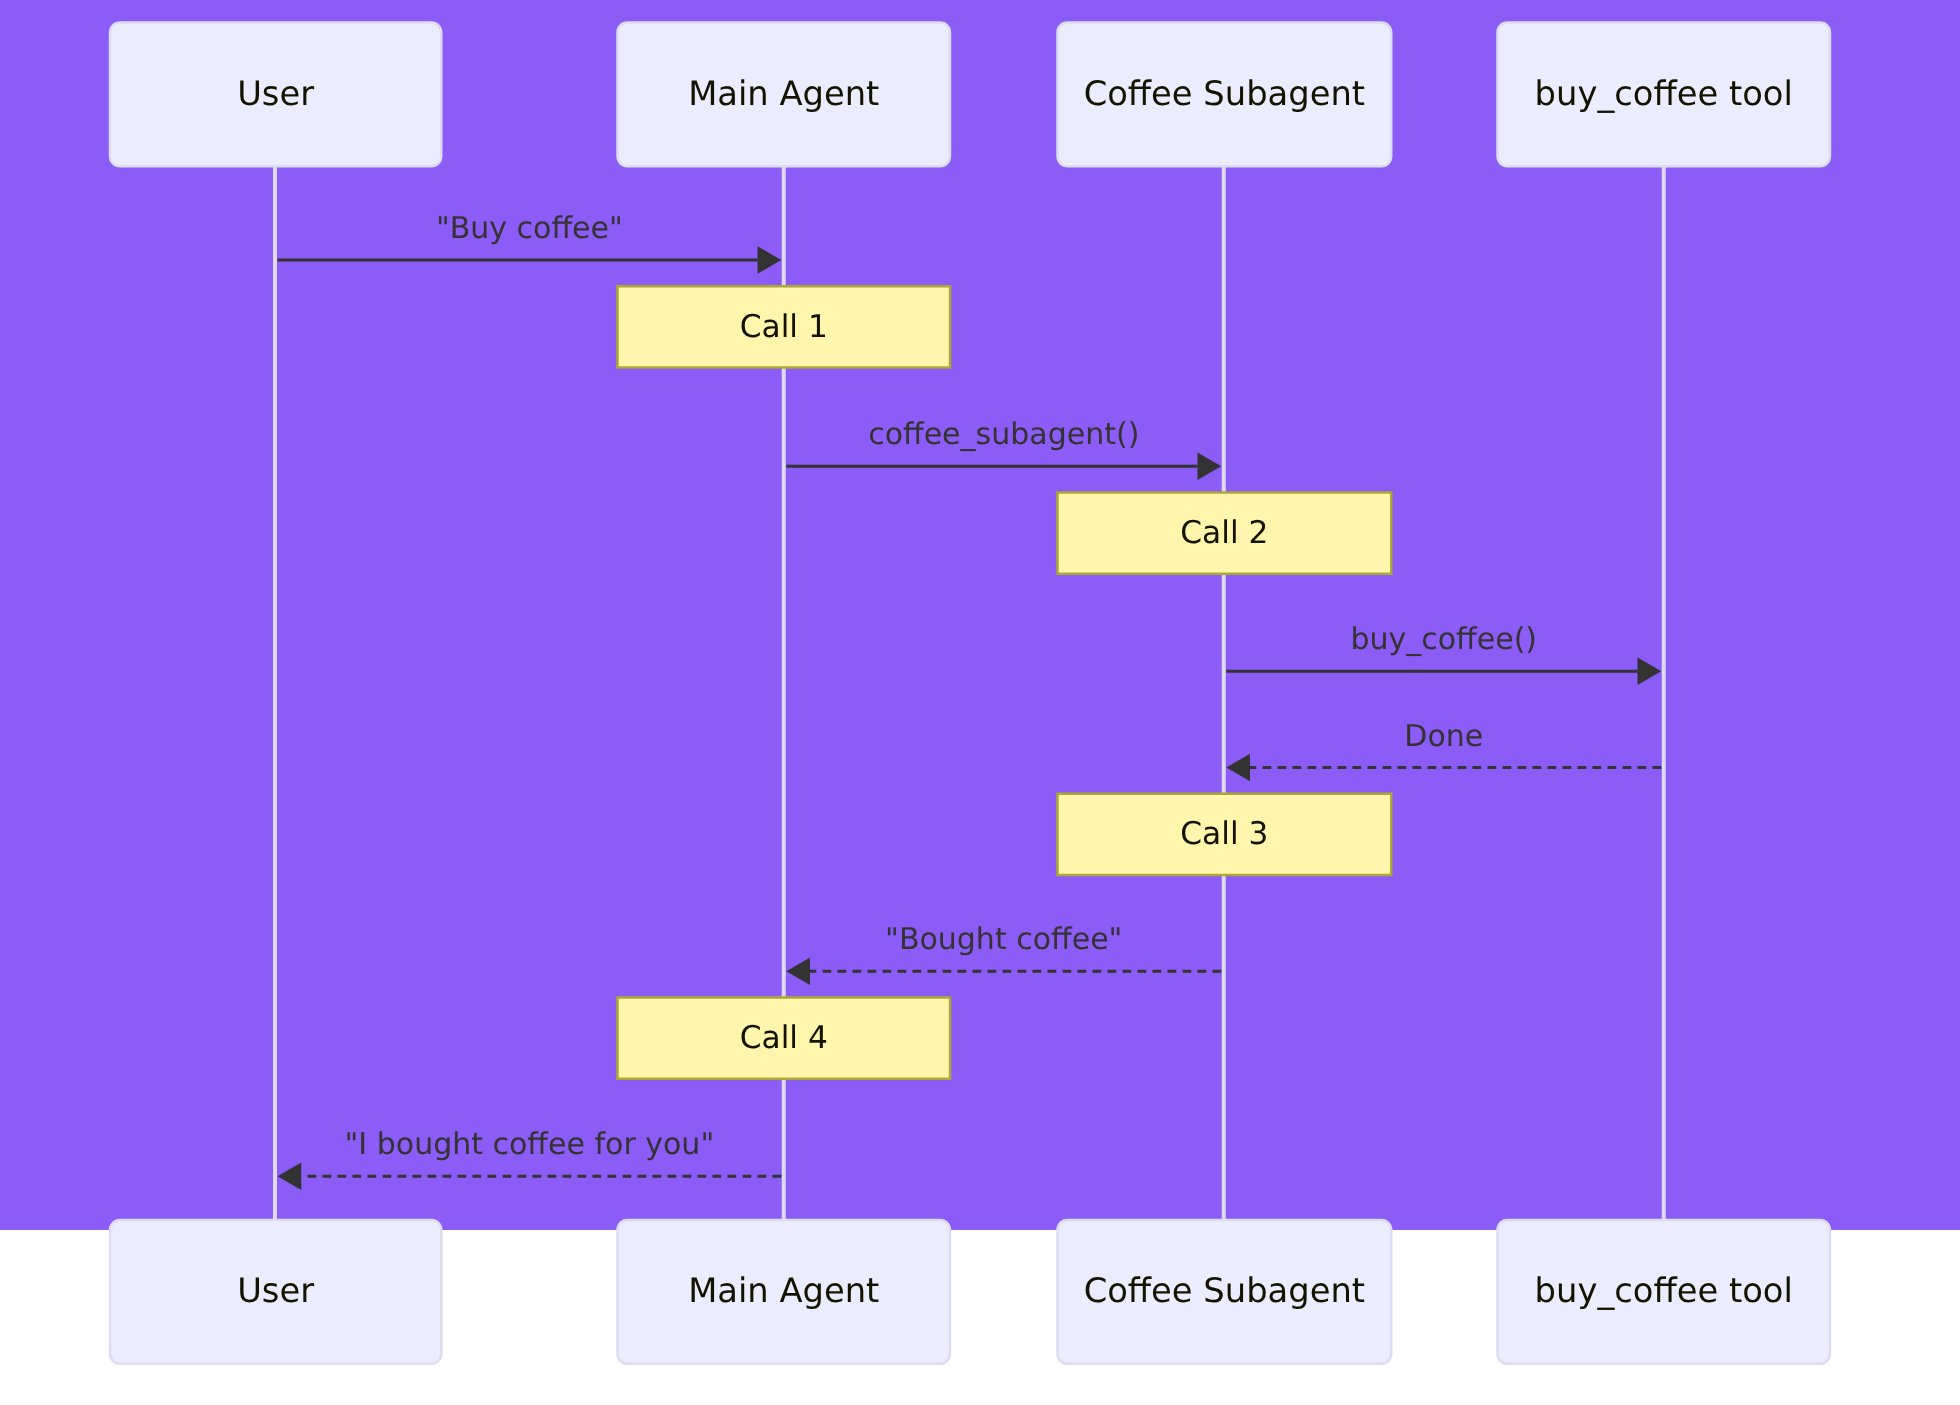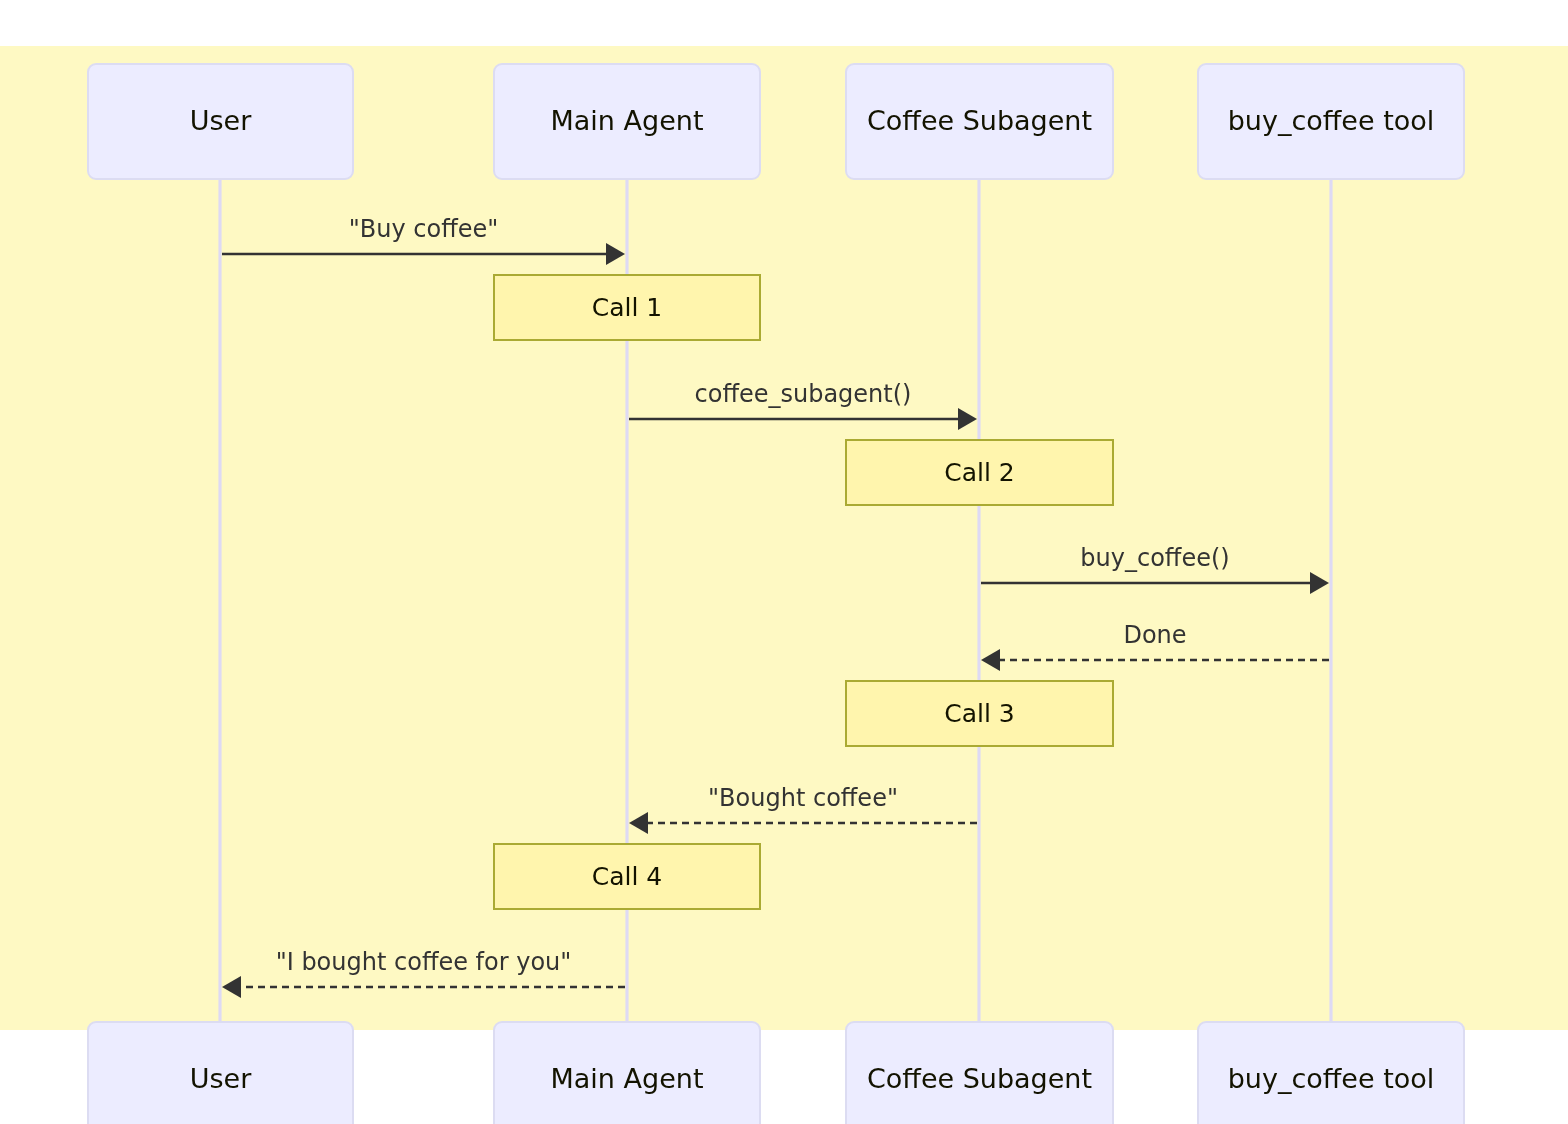--- a/index.html
+++ b/index.html
@@ -10,22 +10,21 @@
   body {
     width: 1568px;
     height: 1124px;
     font-family: "DejaVu Sans", sans-serif;
     overflow: hidden;
   }
   #diagram-root {
     position: relative;
     width: 1568px;
     height: 984px;
-    background: #fef9c3;
-    margin-top: 46px;
+    background: #8b5cf6;
   }
   svg.seq-canvas {
     display: block;
     width: 1568px;
     height: 1124px;
   }
   .participant-box {
     fill: #ECECFF;
     stroke: #DCDCF2;
     stroke-width: 2;

